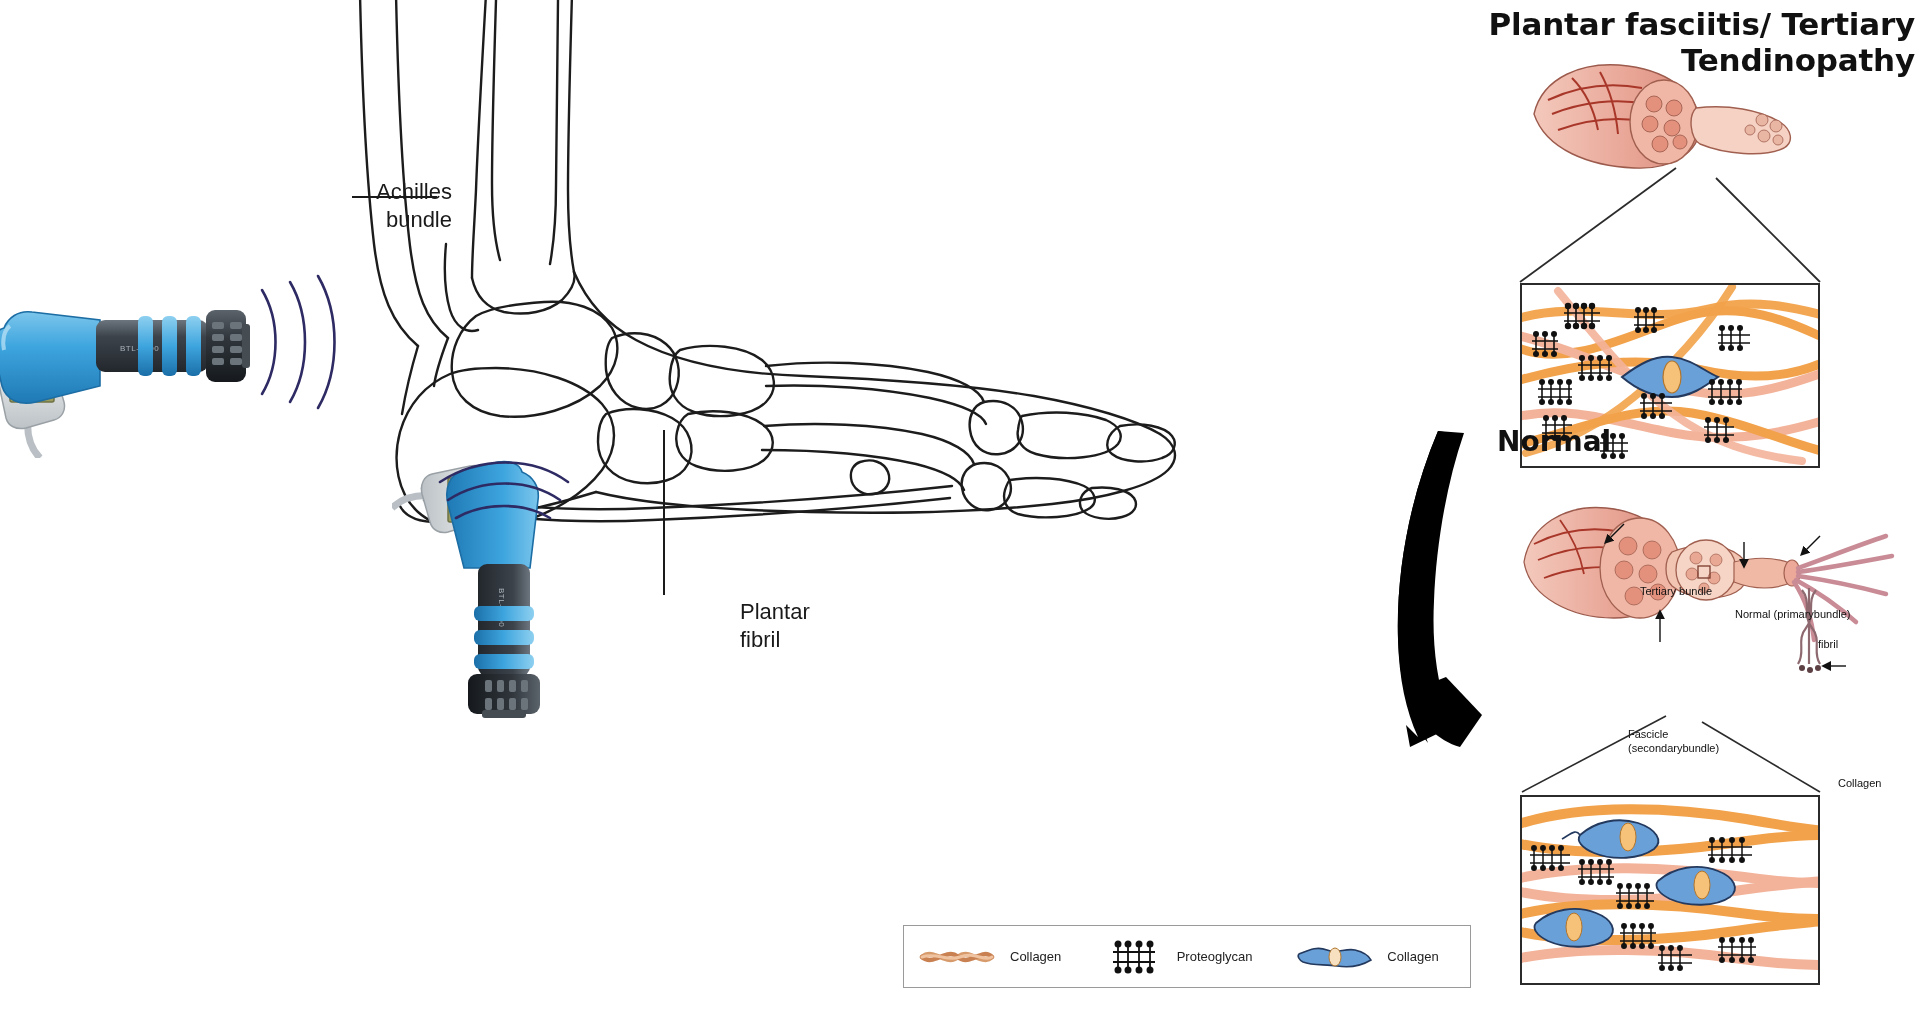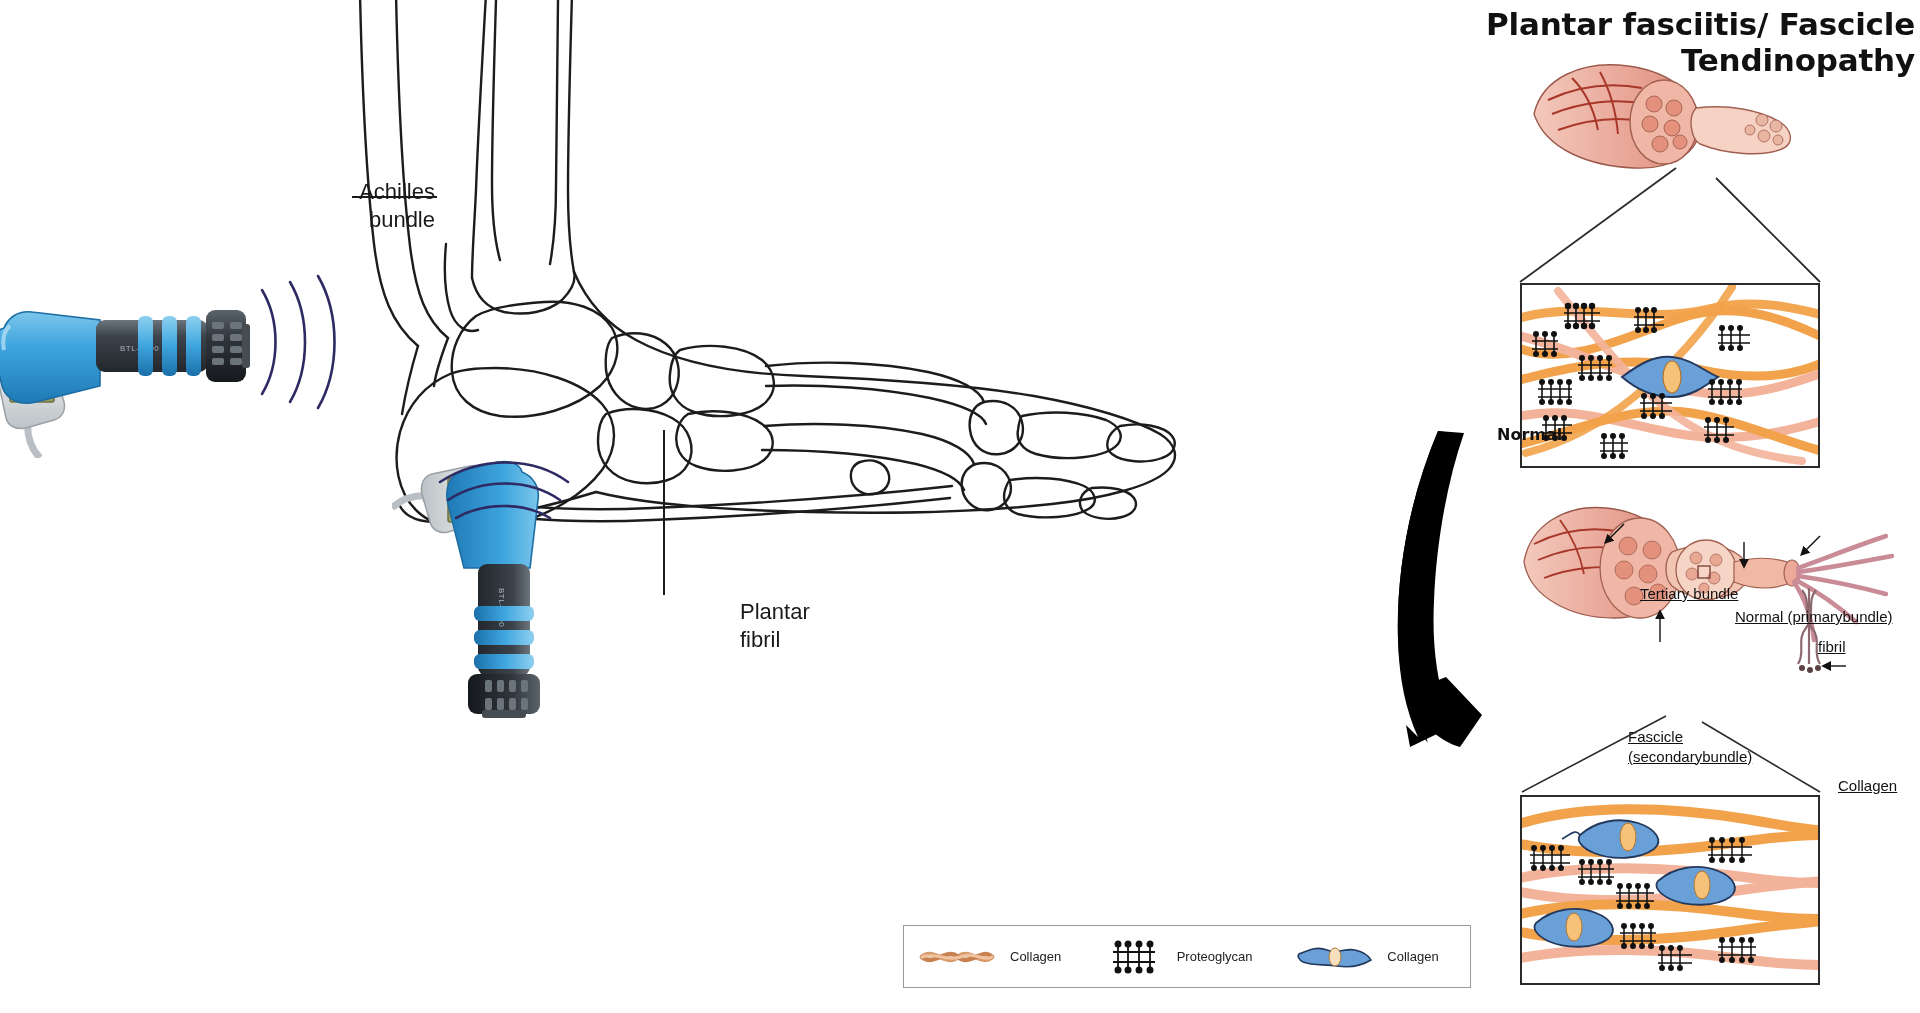--- a/index.html
+++ b/index.html
@@ -30,21 +30,21 @@
     font-family: "DejaVu Sans", sans-serif;
   }
 
   
   .anno {
     font-size: 22px;
     color: #1a1a1a;
     line-height: 1.25;
     font-family: "Liberation Sans", sans-serif;
   }
-  #achilles-label { left: 255px; top: 178px; width: 180px; text-align: right; }
+  #achilles-label { left: 272px; top: 178px; width: 180px; text-align: right; }
   #plantar-label  { left: 740px; top: 598px; width: 170px; }
 
   .leader { background: #1a1a1a; }
   #achilles-leader { left: 352px; top: 196px; width: 85px; height: 2px; }
   #plantar-leader  { left: 663px; top: 430px; width: 2px; height: 165px; }
 
   
   #foot-svg { left: 300px; top: -6px; }
 
   
@@ -57,32 +57,31 @@
   #waves-bottom { left: 432px; top: 452px; }
 
   
   #patho-tendon { left: 1524px; top: 52px; }
   #patho-box { left: 1520px; top: 283px; width: 300px; height: 185px;
                border: 2px solid #2b2b2b; background: #fff; overflow: hidden; }
   #patho-connect { left: 1480px; top: 110px; }
 
   #normal-label {
     left: 1497px; top: 425px; width: 140px;
-    font-size: 16px; font-weight: 700; color: #111;
+    font-size: 28px; font-weight: 700; color: #111;
     font-family: "DejaVu Sans", sans-serif;
   }
   #normal-tendon { left: 1520px; top: 470px; }
   #normal-box { left: 1520px; top: 795px; width: 300px; height: 190px;
                 border: 2px solid #2b2b2b; background: #fff; overflow: hidden; }
   #normal-connect { left: 1480px; top: 540px; }
 
   .micro-label {
-    font-size: 15px; color: #111; position: absolute; white-space: nowrap;
+    font-size: 11px; color: #111; position: absolute; white-space: nowrap;
     font-family: "Liberation Sans", sans-serif;
-    text-decoration: underline;
   }
 
   
   #big-arrow { left: 1376px; top: 425px; }
 
   
   #legend {
     left: 903px; top: 925px;
     width: 568px; height: 63px;
     border: 1px solid #9a9a9a;
@@ -93,21 +92,21 @@
   .legend-text {
     font-size: 13px; color: #222; margin-left: 14px; white-space: nowrap;
     font-family: "Liberation Sans", sans-serif;
   }
 </style>
 </head>
 <body>
 
 <div id="stage">
 
-  <div class="abs" id="title">Plantar fasciitis/ Fascicle Tendinopathy</div>
+  <div class="abs" id="title">Plantar fasciitis/ Tertiary Tendinopathy</div>
 
   <svg class="abs" id="foot-svg" width="900" height="560" viewBox="0 0 900 560">
     <g fill="none" stroke="#1c1c1c" stroke-width="2.4" stroke-linejoin="round" stroke-linecap="round">
 
       <path d="M 60 0 C 62 90 66 180 74 250 C 80 300 92 330 118 352"></path>
       <path d="M 96 0 C 98 92 102 186 110 252 C 116 300 126 326 148 344"></path>
 
       <path d="M 186 0 C 182 70 178 140 176 196 C 174 238 172 262 172 284"></path>
       <path d="M 272 0 C 270 70 268 140 268 196 C 268 232 270 256 274 278"></path>
 

